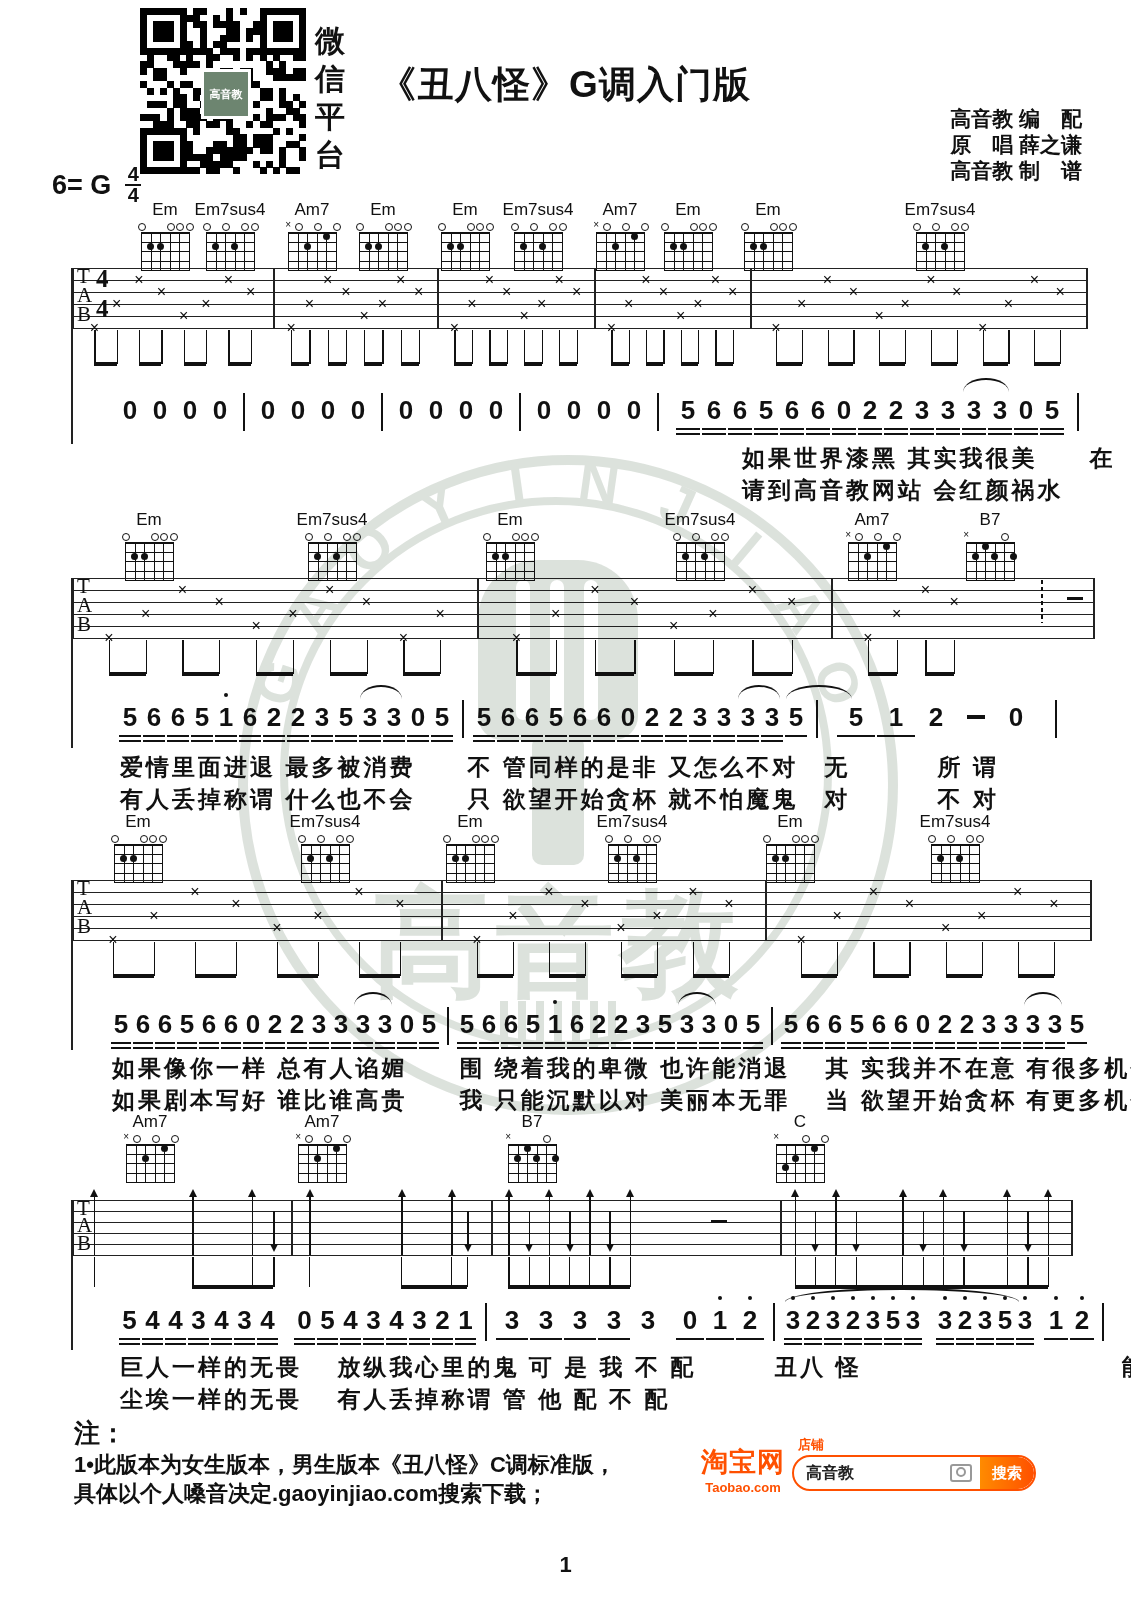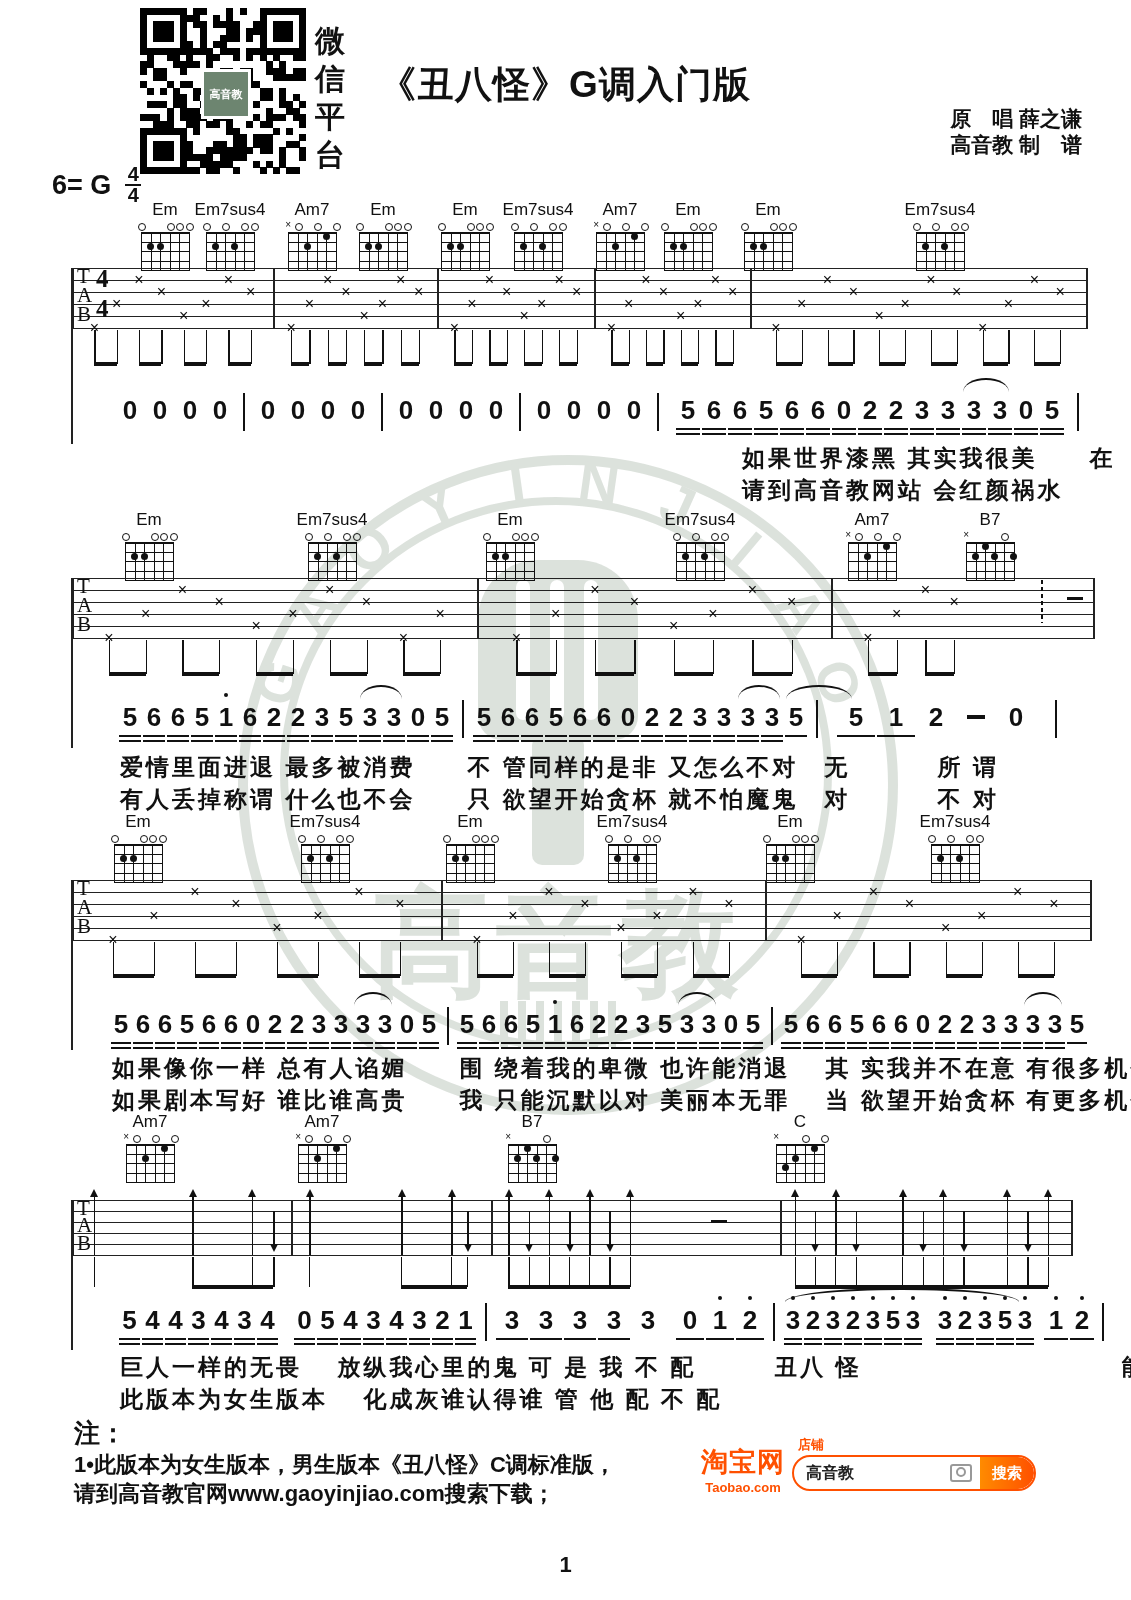--- a/index.html
+++ b/index.html
@@ -402,20 +402,21 @@
   <div id="wechatv" class="abs">
     <div>微</div>
     <div>信</div>
     <div>平</div>
     <div>台</div>
   </div>
 
   <div id="title" class="abs">《丑八怪》G调入门版</div>
 
   <div id="credits" class="abs">
+    <div>高音教 编　配</div>
     <div>原　唱 薛之谦</div>
     <div>高音教 制　谱</div>
   </div>
 
   <div id="keysig" class="abs">
     <span>6= G</span>
     <span class="frac">
       <span>4</span>
       <span class="bar"></span>
       <span>4</span>
@@ -1527,26 +1528,26 @@
       <div class="tok" style="position: absolute; left: 955px; top: 1303px; width: 20px; height: 36px; text-align: center; font-size: 26px; font-weight: 700; line-height: 34px; overflow: visible;">2<div class="hd"></div><div class="ul" style="top: 35px;"></div><div class="ul" style="top: 40px;"></div></div>
       <div class="tok" style="position: absolute; left: 975px; top: 1303px; width: 20px; height: 36px; text-align: center; font-size: 26px; font-weight: 700; line-height: 34px; overflow: visible;">3<div class="hd"></div><div class="ul" style="top: 35px;"></div><div class="ul" style="top: 40px;"></div></div>
       <div class="tok" style="position: absolute; left: 995px; top: 1303px; width: 20px; height: 36px; text-align: center; font-size: 26px; font-weight: 700; line-height: 34px; overflow: visible;">5<div class="hd"></div><div class="ul" style="top: 35px;"></div><div class="ul" style="top: 40px;"></div></div>
       <div class="tok" style="position: absolute; left: 1015px; top: 1303px; width: 20px; height: 36px; text-align: center; font-size: 26px; font-weight: 700; line-height: 34px; overflow: visible;">3<div class="hd"></div><div class="ul" style="top: 35px;"></div><div class="ul" style="top: 40px;"></div></div>
       <div class="tok" style="position: absolute; left: 1043px; top: 1303px; width: 26px; height: 36px; text-align: center; font-size: 26px; font-weight: 700; line-height: 34px; overflow: visible;">1<div class="hd"></div><div class="ul" style="top: 35px;"></div></div>
       <div class="tok" style="position: absolute; left: 1069px; top: 1303px; width: 26px; height: 36px; text-align: center; font-size: 26px; font-weight: 700; line-height: 34px; overflow: visible;">2<div class="hd"></div><div class="ul" style="top: 35px;"></div></div>
       <div class="tok" style="position: absolute; left: 1095px; top: 1303px; width: 16px; height: 36px; text-align: center; font-size: 26px; font-weight: 700; line-height: 34px; overflow: visible;">
         <div class="barln"></div>
       </div>
       <div class=" lyr" style="position: absolute; left: 120px; top: 1352px;">巨人一样的无畏　 放纵我心里的鬼 可 是 我 不 配　　　丑八 怪　　　　　　　　　　能否</div>
-      <div class=" lyr" style="position: absolute; left: 120px; top: 1384px;">此版本为女生版本　 化成灰谁认得谁 管 他 配 不 配</div>
+      <div class=" lyr" style="position: absolute; left: 120px; top: 1384px;">尘埃一样的无畏　 有人丢掉称谓 管 他 配 不 配</div>
     </div>
 
   <div class="noteline" style="top:1416px;font-size:26px;">注：</div>
   <div class="noteline" style="top:1450px;">1•此版本为女生版本，男生版本《丑八怪》C调标准版，</div>
-  <div class="noteline" style="top:1479px;">请到高音教官网www.gaoyinjiao.com搜索下载；</div>
+  <div class="noteline" style="top:1479px;">具体以个人嗓音决定.gaoyinjiao.com搜索下载；</div>
 
   <div id="taobao" class="abs">
     <div id="tblogo">
       <div id="tblogocn">淘宝网</div>
       <div id="tblogoen">Taobao.com</div>
     </div>
     <div id="tbshop">店铺</div>
     <div id="tbpill">
       <div id="tbinput">高音教</div>
       <div id="tbcam"></div>

